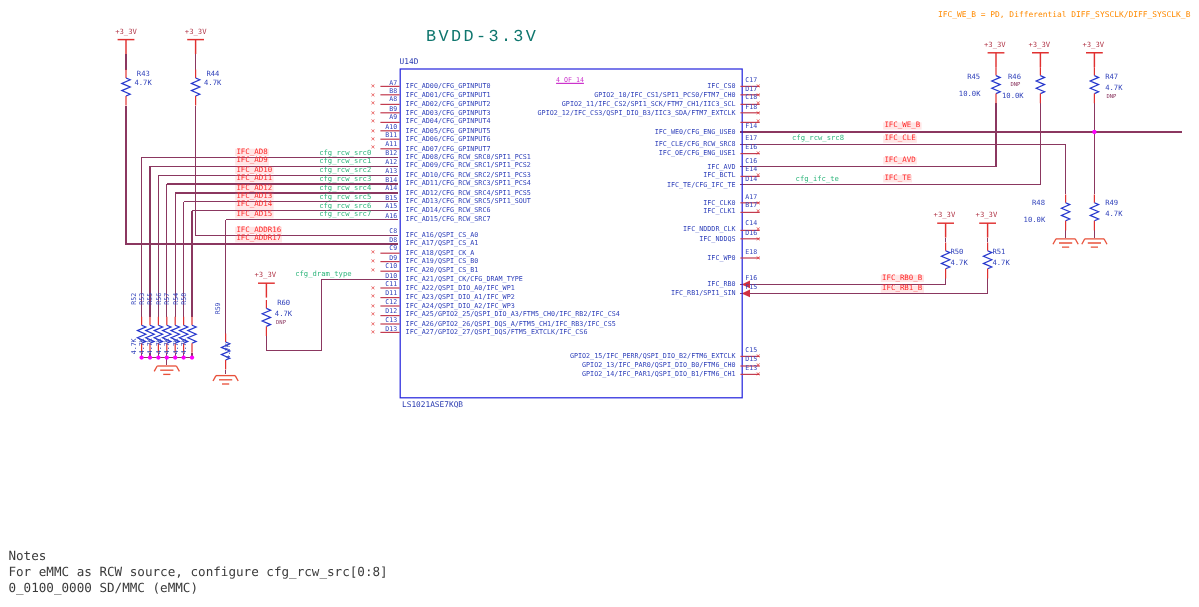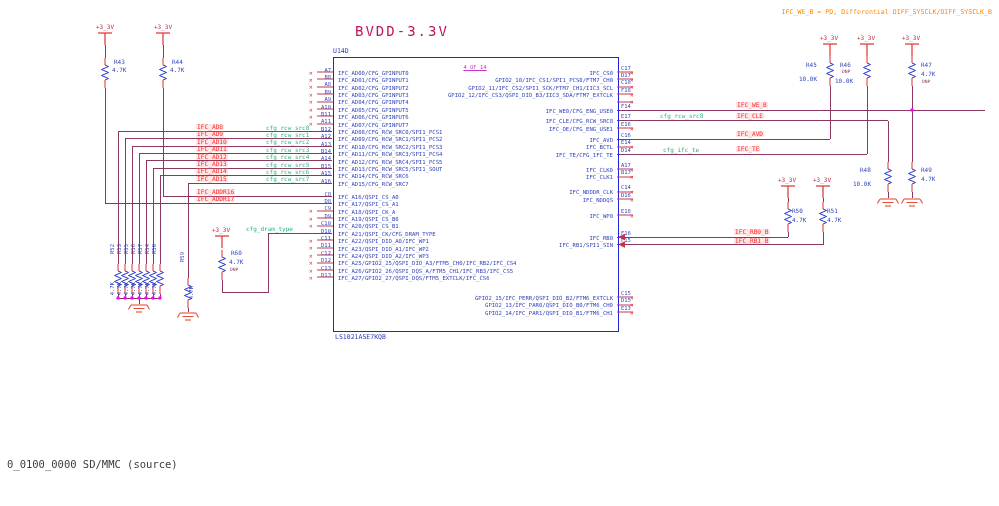--- a/index.html
+++ b/index.html
@@ -7,21 +7,21 @@
          font-family:"DejaVu Sans Mono",monospace;}
   svg.wires{position:absolute;left:0;top:0;z-index:1;}
   .icbox{position:absolute;left:333px;top:57px;width:284px;height:273px;
          border:1px solid #2222dd;z-index:1;background:transparent;}
   .refdes{position:absolute;left:333px;top:47px;font-size:6.5px;color:#2a3bb0;z-index:3;}
   .part{position:absolute;left:335px;top:333px;font-size:6.5px;color:#2a3bb0;z-index:3;}
   .banner{position:absolute;left:333px;top:57px;width:284px;text-align:center;font-size:7px;
           color:#cc33cc;text-decoration:underline;z-index:3;}
   .sheetno{position:absolute;left:333px;top:64px;width:284px;text-align:center;font-size:5.5px;
           color:#cc33cc;text-decoration:underline;z-index:4;}
-  .title{position:absolute;left:355px;top:23px;font-size:14px;letter-spacing:2px;color:#be185d;z-index:3;}
+  .title{position:absolute;left:355px;top:23px;font-size:14px;letter-spacing:2px;color:#0f766e;z-index:3;font-family:Liberation Mono, monospace;}
   .annot{position:absolute;right:7px;top:8px;font-size:6.6px;color:#ff8a00;z-index:3;white-space:nowrap;}
   .notes{position:absolute;left:7px;top:458px;font-size:10.5px;line-height:13px;color:#3b3b3b;z-index:3;}
   
   .pins{position:absolute;inset:0;z-index:2;}
   .prow{position:absolute;height:7px;transform:translateY(-3.5px);}
   .pnum{font-size:5.5px;color:#3344bb;line-height:7px;}
   .plabel{font-size:5.6px;color:#3344bb;line-height:6px;white-space:nowrap;}
   .pins-left .prow{left:278px;width:352px;}
   .pins-left .pnum{position:absolute;left:16px;width:37px;top:-2.5px;text-align:right;}
   .pins-left .pstub{position:absolute;left:39px;width:16px;top:3px;height:1px;background:#c23c50;}
@@ -151,21 +151,23 @@
 
   <div class="icbox"></div>
 
   <div class="title">BVDD-3.3V</div>
   <div class="annot">IFC_WE_B = PD, Differential DIFF_SYSCLK/DIFF_SYSCLK_B</div>
   <div class="refdes">U14D</div>
   <div class="sheetno">4 OF 14</div>
   <div class="part">LS1021ASE7KQB</div>
 
   <div class="notes">
-    <div>0_0100_0000 SD/MMC (source)</div>
+    <div>Notes</div>
+    <div>For eMMC as RCW source, configure cfg_rcw_src[0:8]</div>
+    <div>0_0100_0000 SD/MMC (eMMC)</div>
   </div>
 
   <div class="pins pins-left">
 
   <div class="prow" data-conn="x" style="top: 72px;">
         <span class="pnum">A7</span>
         <span class="pstub"></span>
         <span class="px"></span>
         <span class="plabel">IFC_AD00/CFG_GPINPUT0</span>
       </div>

